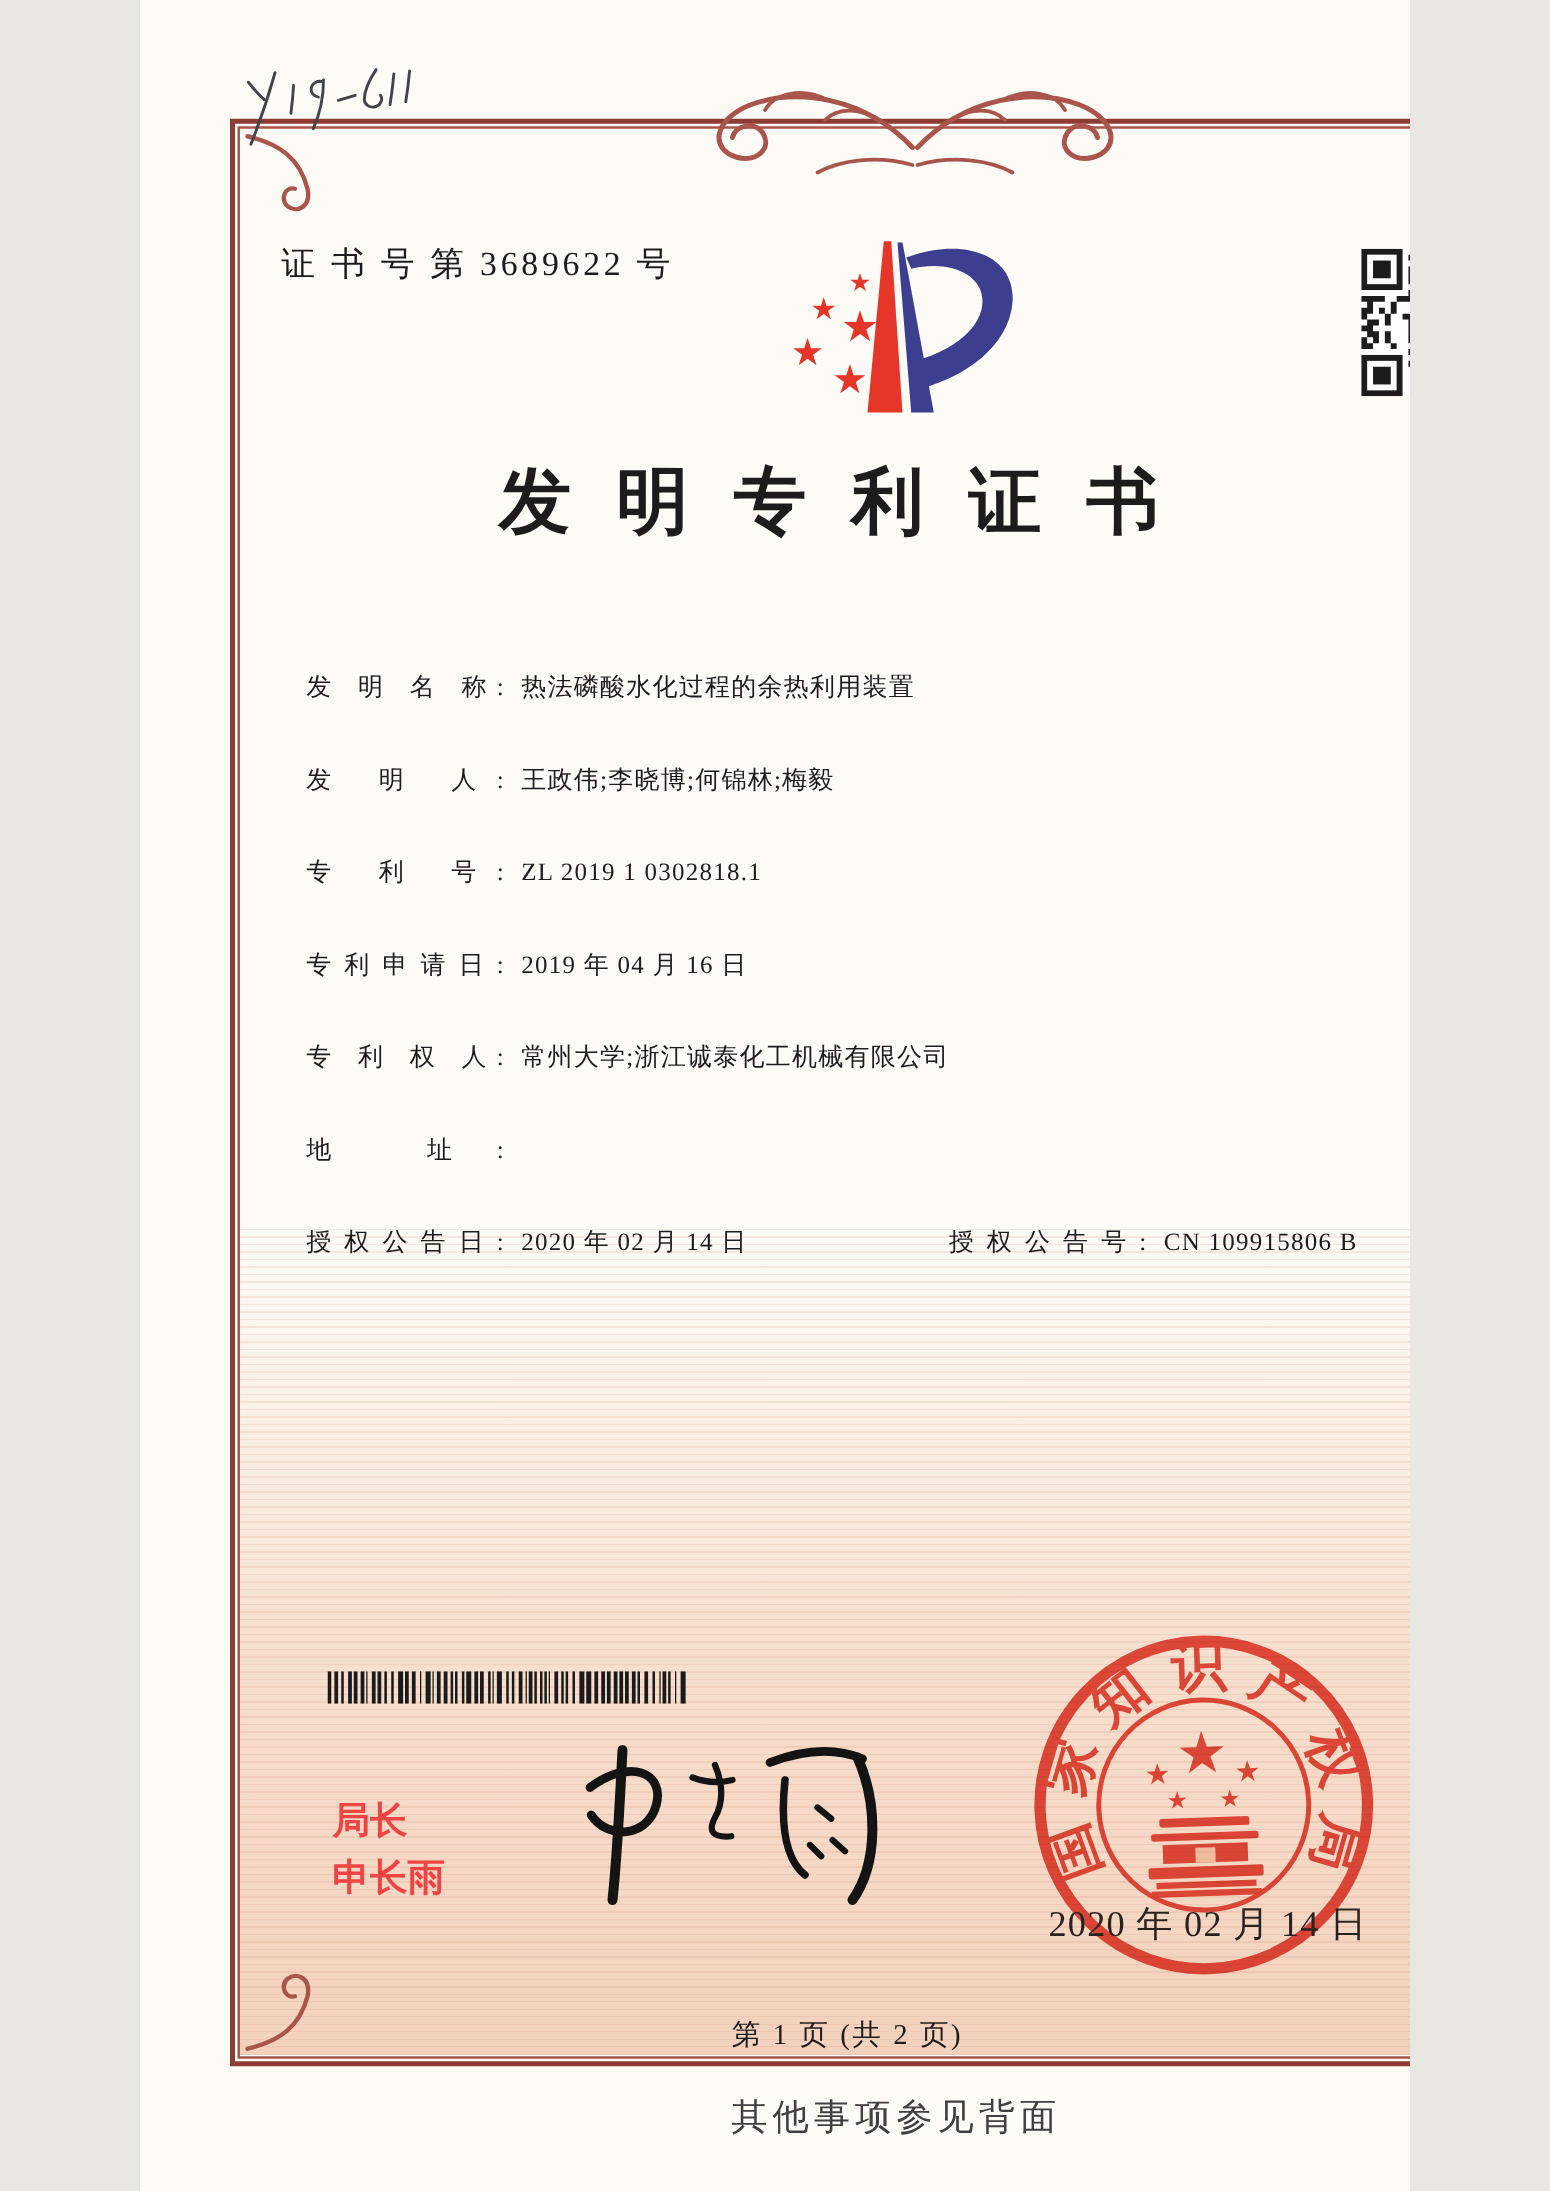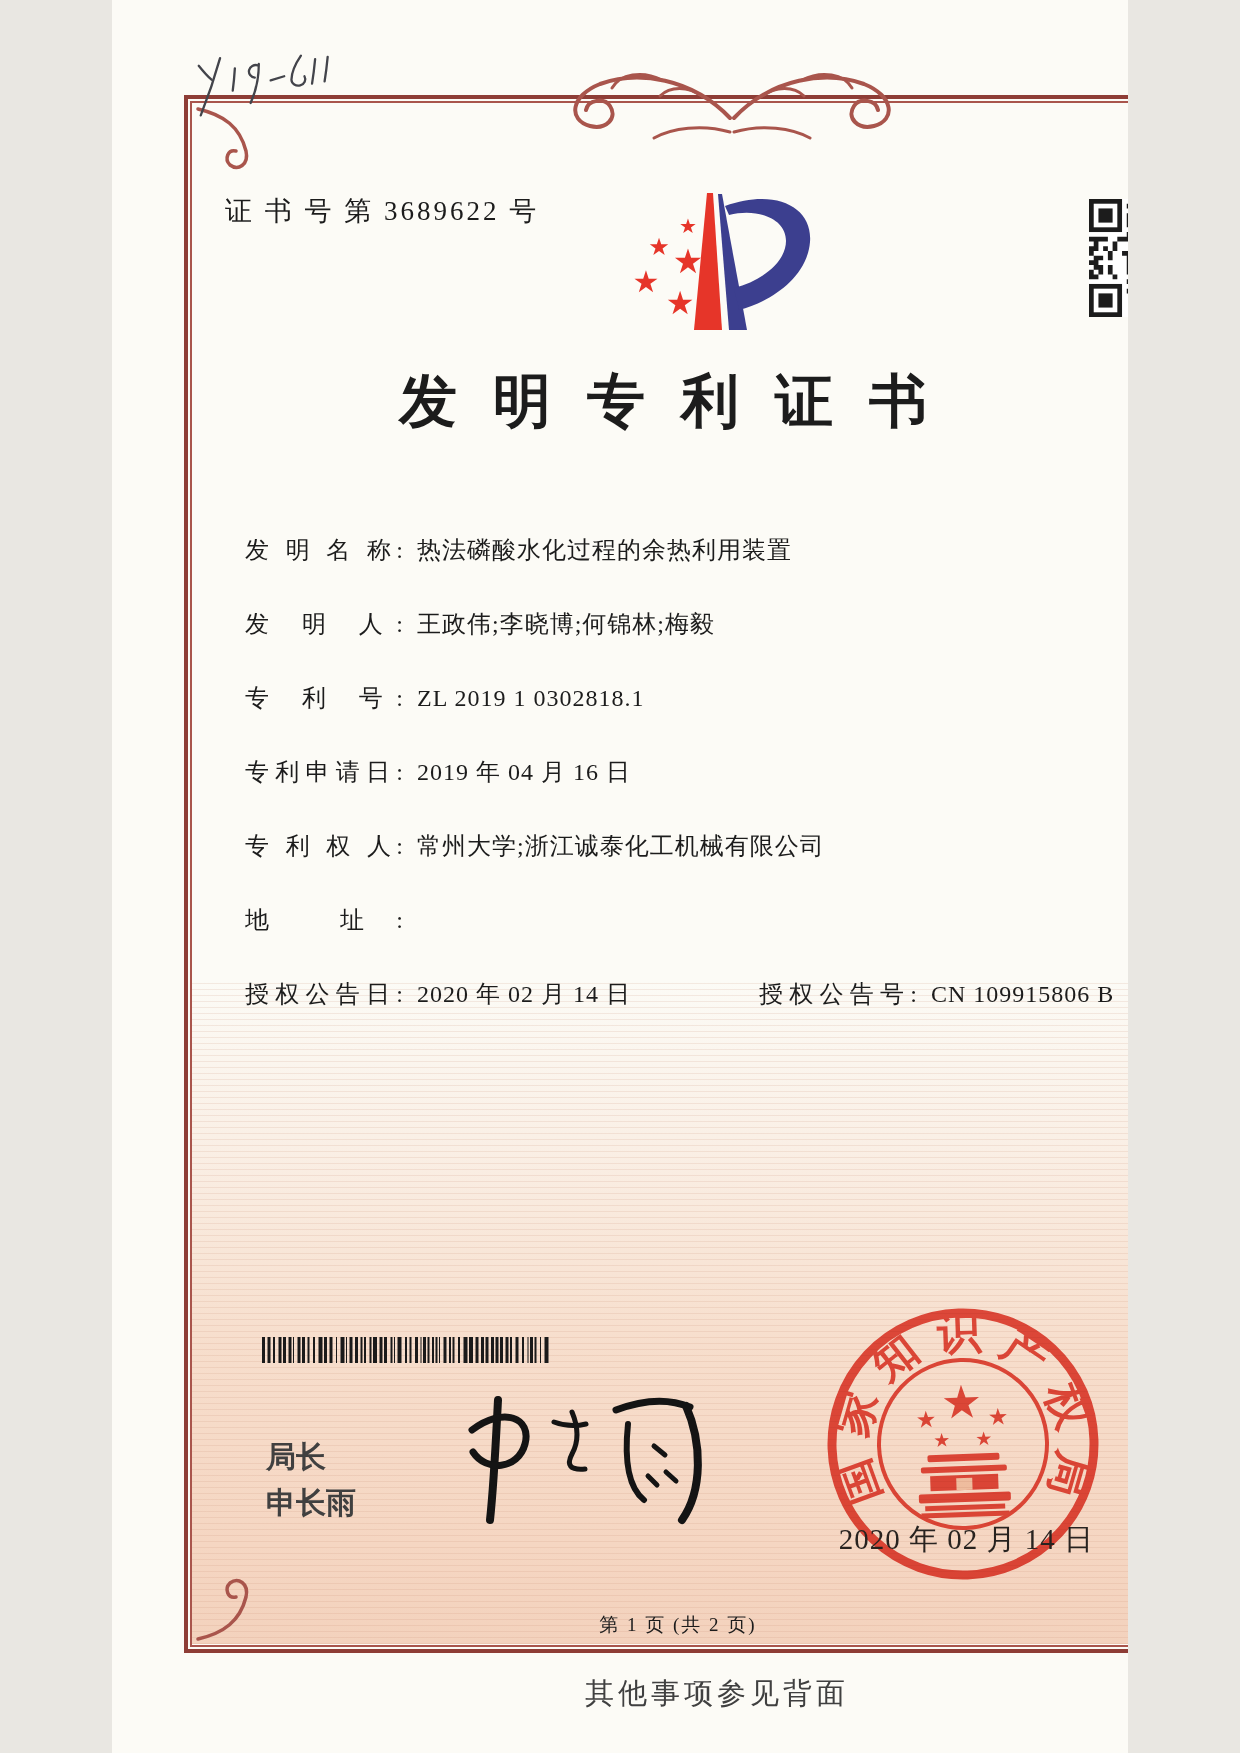--- a/index.html
+++ b/index.html
@@ -19,46 +19,46 @@
   
   .handnote{position:absolute;left:78px;top:36px;width:150px;height:92px;transform:rotate(-5deg);}
   
   .certno{position:absolute;left:113px;top:193px;font-size:27px;letter-spacing:3px;}
   .logo{position:absolute;left:500px;top:148px;width:230px;height:200px;}
   .qr{position:absolute;left:977px;top:199px;width:118px;height:118px;background:#fff;}
   .title{position:absolute;left:287px;top:370px;font-size:58px;font-weight:700;
          letter-spacing:36px;white-space:nowrap;line-height:64px;}
   
   .fields{position:absolute;left:133px;top:535px;width:990px;}
-  .row{display:flex;height:30px;margin-bottom:44px;font-size:24px;line-height:30px;white-space:nowrap;}
+  .row{display:flex;height:30px;margin-bottom:44px;font-size:20px;line-height:30px;white-space:nowrap;}
   .row .lab{width:158px;flex:0 0 158px;text-align:justify;text-align-last:justify;margin-right:14px;}
   .row .val{letter-spacing:1px;}
   .row .val1{flex:0 0 342px;}
   .row .lab2{flex:0 0 158px;text-align:justify;text-align-last:justify;margin-right:14px;}
   
   .paras{position:absolute;left:133px;top:1028px;width:977px;font-size:25px;line-height:36px;
          text-align:justify;letter-spacing:.6px;}
   .paras p{margin:0;text-indent:2em;}
   
   .barcode{position:absolute;left:150px;top:1337px;width:293px;height:26px;}
   
   .issuer{position:absolute;left:154px;top:1434px;font-size:30px;font-weight:700;
-          font-family:"Liberation Sans","DejaVu Sans",sans-serif;line-height:46px;color:#404040;}
+          font-family:"Liberation Sans","DejaVu Sans",sans-serif;line-height:46px;color:#ef4444;}
   .signature{position:absolute;left:290px;top:1378px;width:380px;height:170px;}
   
   .seal{position:absolute;left:711px;top:1304px;width:280px;height:280px;opacity:.95;
         mix-blend-mode:multiply;transform:rotate(-2deg);}
   .seal-ring{position:absolute;inset:0;}
   .seal-ch{position:absolute;left:50%;top:50%;width:46px;height:46px;margin:-23px 0 0 -23px;
            transform:rotate(var(--a)) translateY(-110px);font-size:44px;font-weight:700;
            color:#e2473b;text-align:center;line-height:46px;}
   .seal-date{position:absolute;left:0;top:216px;width:100%;text-align:center;font-size:29px;
              color:#1d1d1d;letter-spacing:1px;transform:rotate(2deg);font-weight:400;}
   
-  .pageinfo{position:absolute;left:72px;top:1612px;width:988px;text-align:center;font-size:19px;letter-spacing:2px;}
+  .pageinfo{position:absolute;left:72px;top:1612px;width:988px;text-align:center;font-size:23px;letter-spacing:2px;}
   .backnote{position:absolute;left:72px;top:1674px;width:1066px;text-align:center;font-size:29px;letter-spacing:4px;color:#404040;}
 </style>
 </head>
 <body>
 
 <div class="page">
 
   <div class="guilloche"></div>
 
   <div class="frame"></div>

